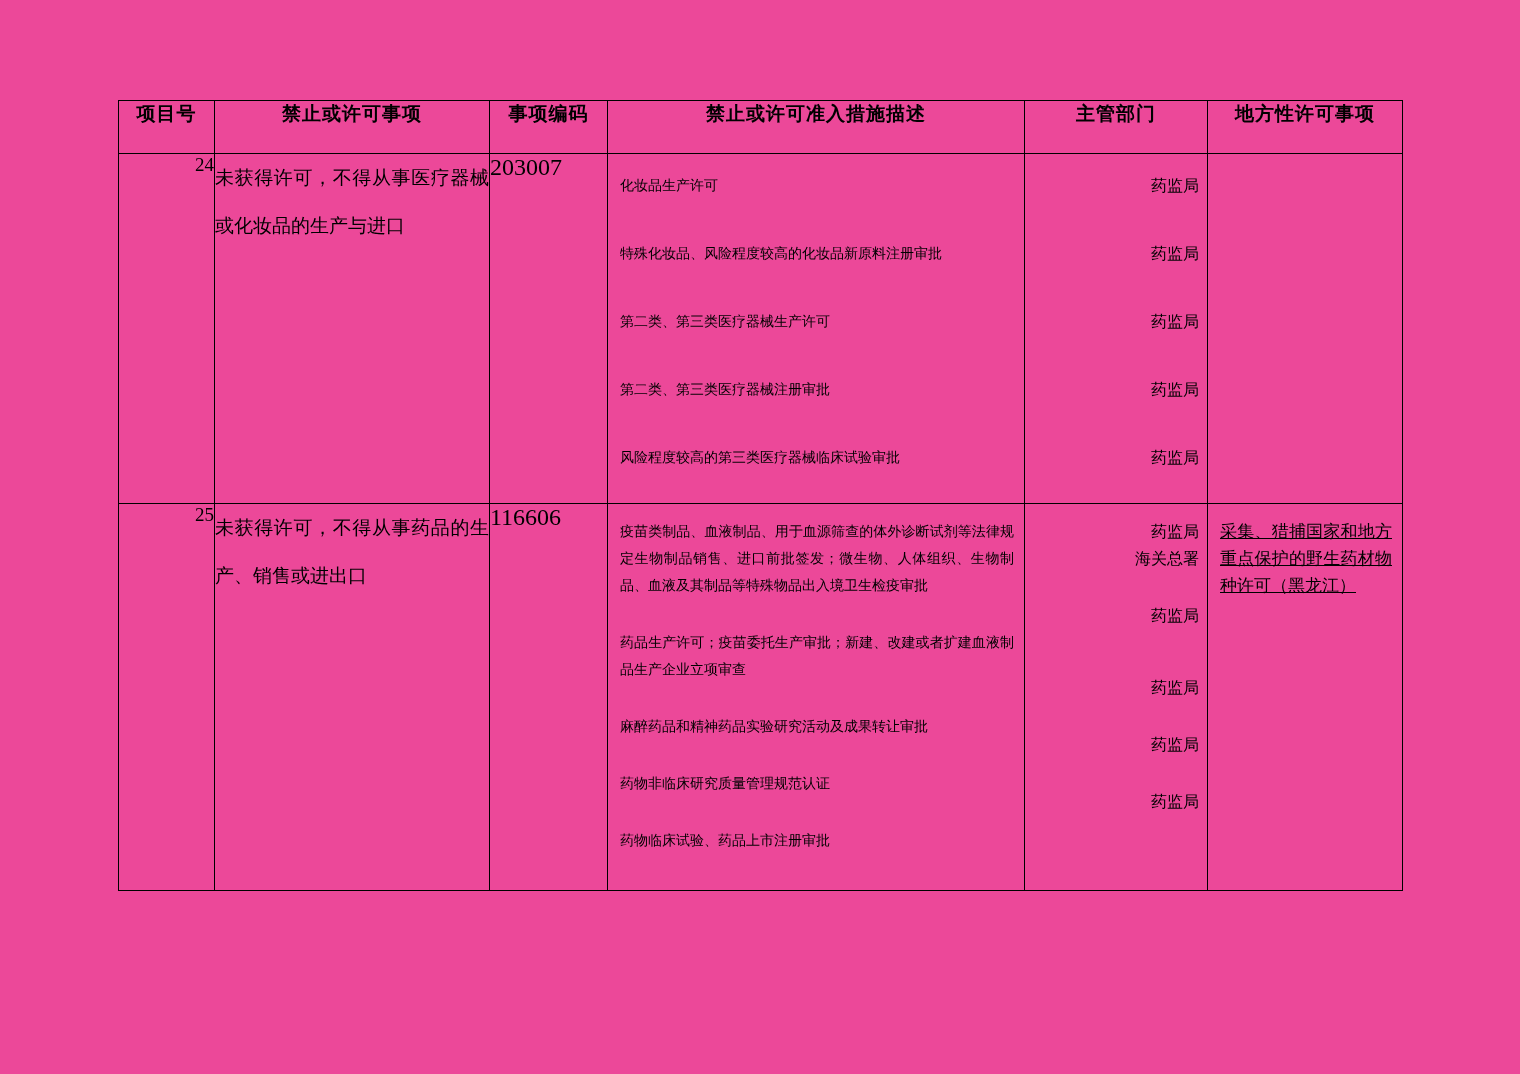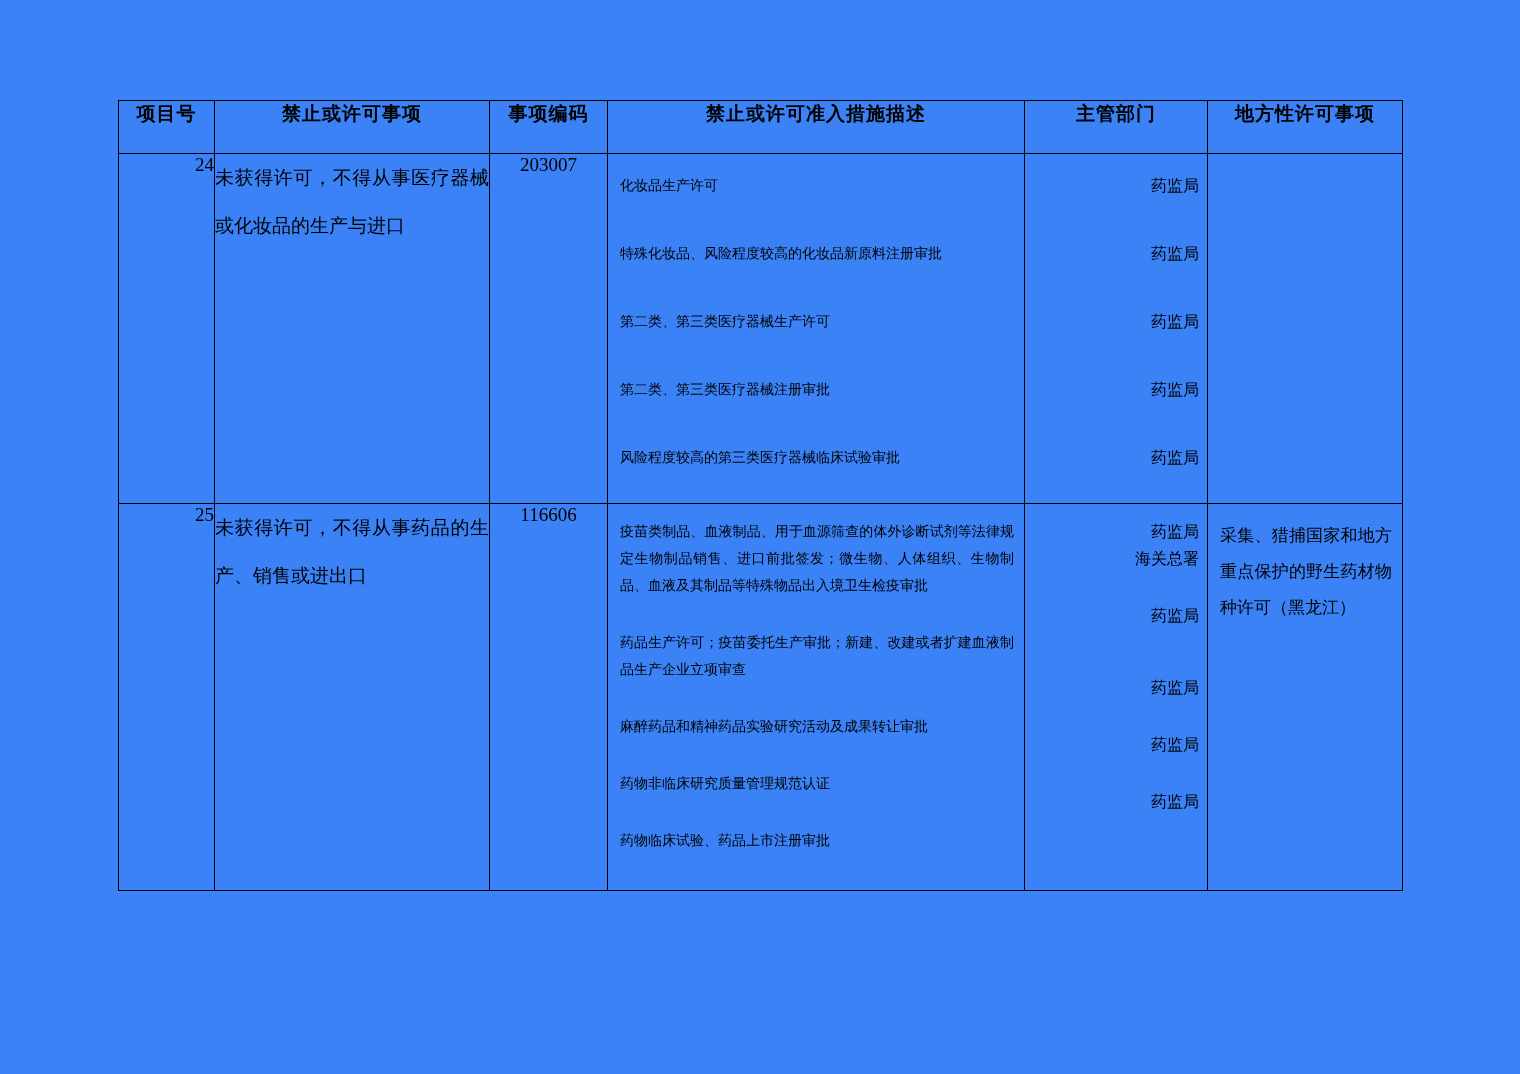--- a/index.html
+++ b/index.html
@@ -13,21 +13,21 @@
     font-family: "Liberation Serif", "DejaVu Serif", serif;
     color: #000000;
     position: relative;
     overflow: hidden;
   }
   .page {
     position: absolute;
     left: 0; top: 0;
     width: 1520px;
     height: 1074px;
-    background: #3b82f6;
+    background: #ec4899;
   }
   .table-wrap {
     position: absolute;
     left: 118px;
     top: 100px;
     width: 1284px;
   }
   table.doc-table {
     border-collapse: collapse;
     width: 1284px;
@@ -61,23 +61,22 @@
     font-size: 19px;
   }
   td.item-cell {
     vertical-align: middle;
     font-size: 19px;
     line-height: 48px;
     padding: 0 14px 0 16px;
     text-align: justify;
   }
   td.code-cell {
-    text-align: center;
-    vertical-align: middle;
-    font-size: 19px;
+    vertical-align: middle;
+    font-size: 24px;
   }
   td.measures-cell, td.dept-cell, td.local-cell {
     padding: 0;
   }
   .measure-list {
     display: block;
   }
   .measure-item {
     font-size: 14px;
     line-height: 27px;
@@ -86,23 +85,24 @@
   }
   .dept-item {
     font-size: 16px;
     line-height: 27px;
     padding: 0 8px 0 12px;
     white-space: pre-line;
     text-align: right;
   }
   .local-item {
     font-size: 17px;
-    line-height: 36px;
+    line-height: 27px;
     padding: 0 10px 0 12px;
     text-align: justify;
+    text-decoration: underline;
   }
   
   .r24 .measure-item { padding-bottom: 41px; }
   .r24 .measure-item:last-child { padding-bottom: 0; }
   .r24 .dept-item { padding-bottom: 41px; }
   .r24 .dept-item:last-child { padding-bottom: 0; }
   .r24 .pad-top { padding-top: 18px; }
 
   .r25 .measure-item { padding-bottom: 30px; }
   .r25 .measure-item:last-child { padding-bottom: 0; }

